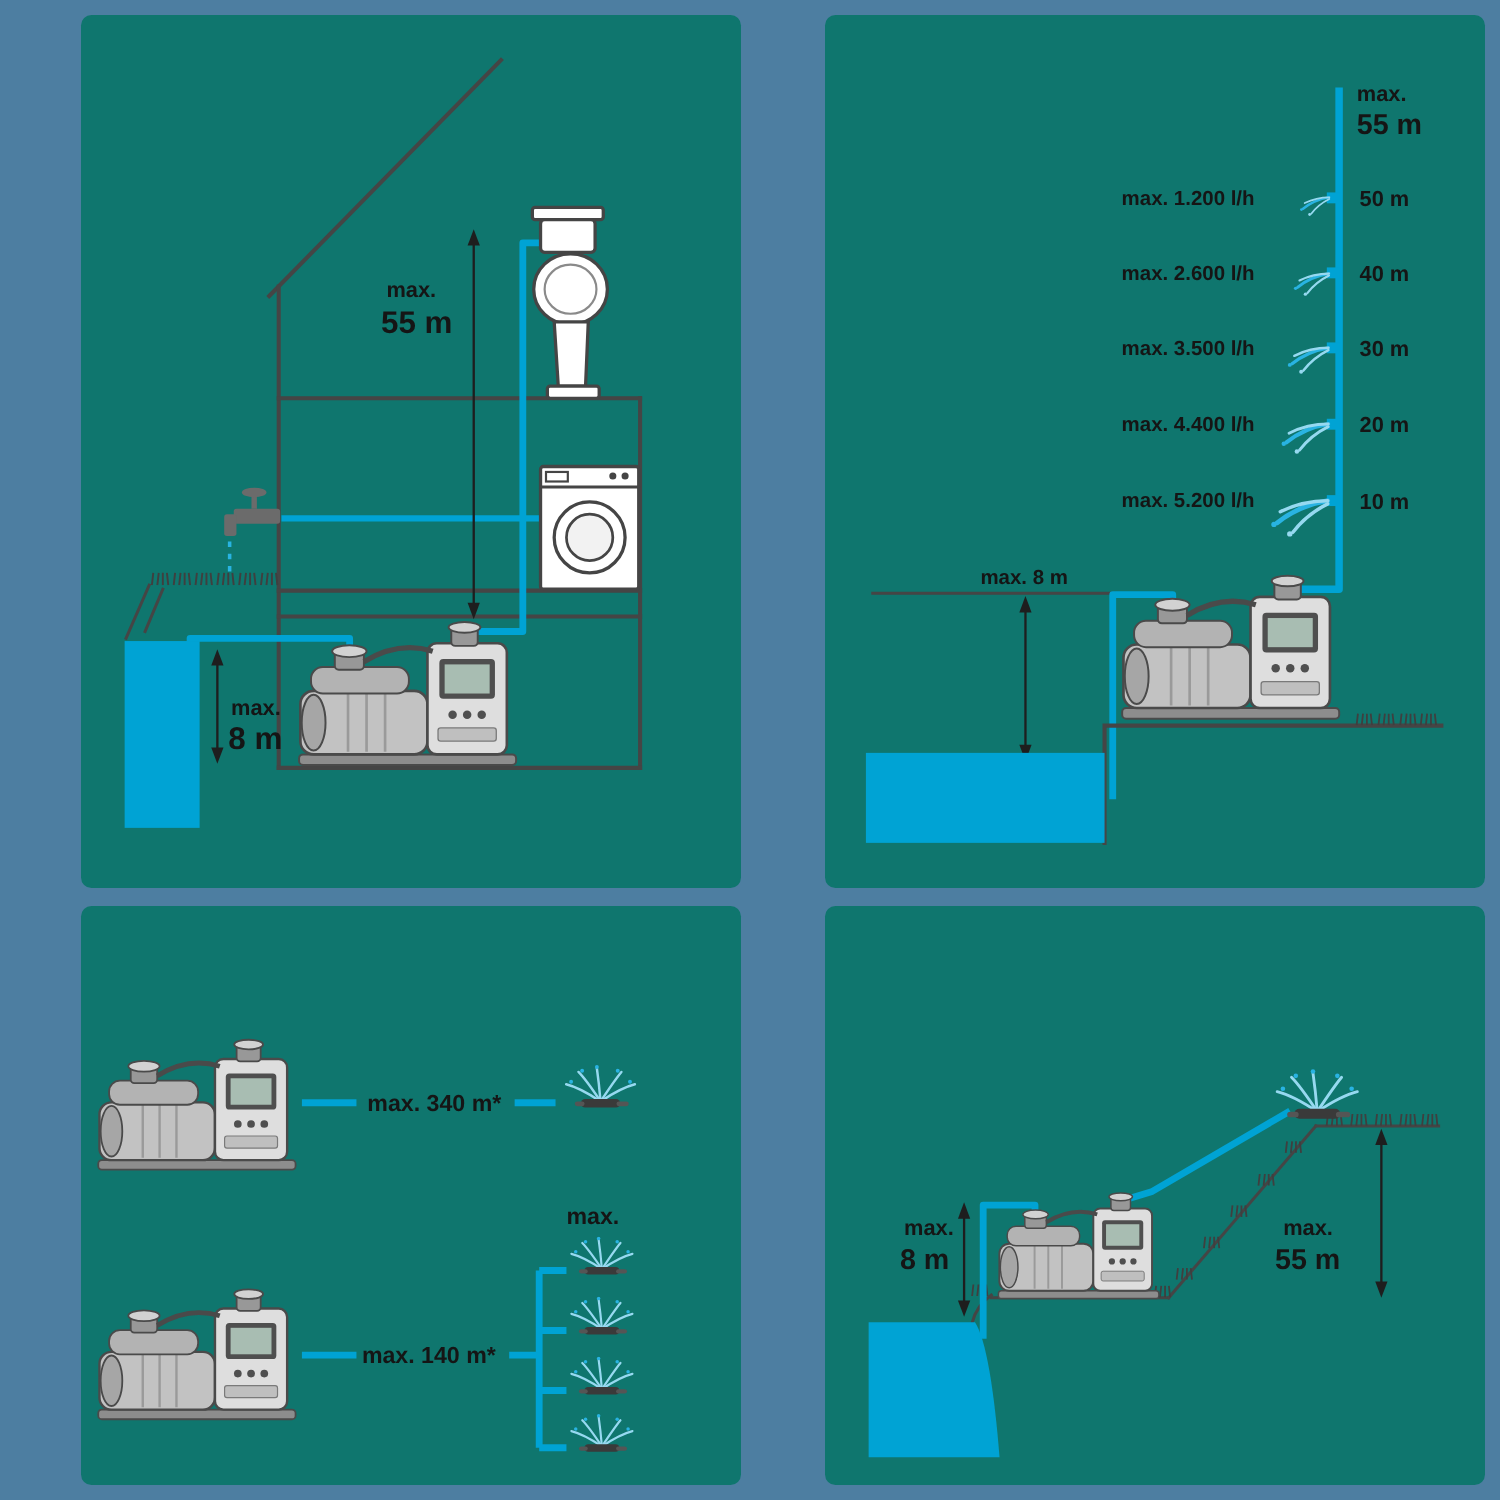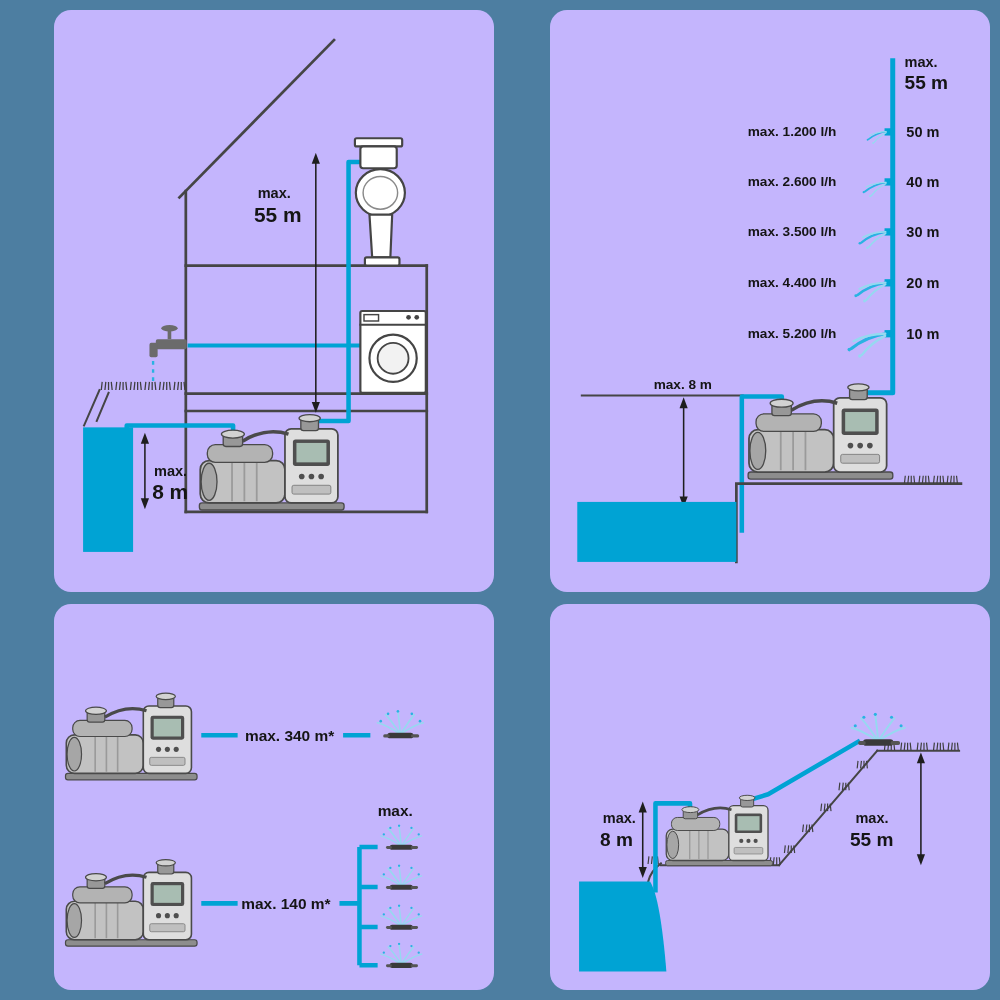--- a/index.html
+++ b/index.html
@@ -12,22 +12,22 @@
   .grid{
     width:1000px;height:1000px;
     display:grid;
     grid-template-columns:484px 484px;
     grid-template-rows:582px 386px;
     gap:12px;
     padding:10px;
     box-sizing:border-box;
   }
   .panel{
-    background:#c4b5fd;
-    border-radius:17px;
+    background:#0f766e;
+    border-radius:7px;
     overflow:hidden;
     margin-left:44px;
   }
   .panel svg{display:block;width:100%;height:100%;}
 
   
   .ln{stroke:#454545;stroke-width:3;fill:none;stroke-linecap:square;}
   .ln2{stroke:#454545;stroke-width:2.2;fill:none;stroke-linecap:square;}
   
   .ap{fill:#ffffff;stroke:#454545;stroke-width:2.4;}

